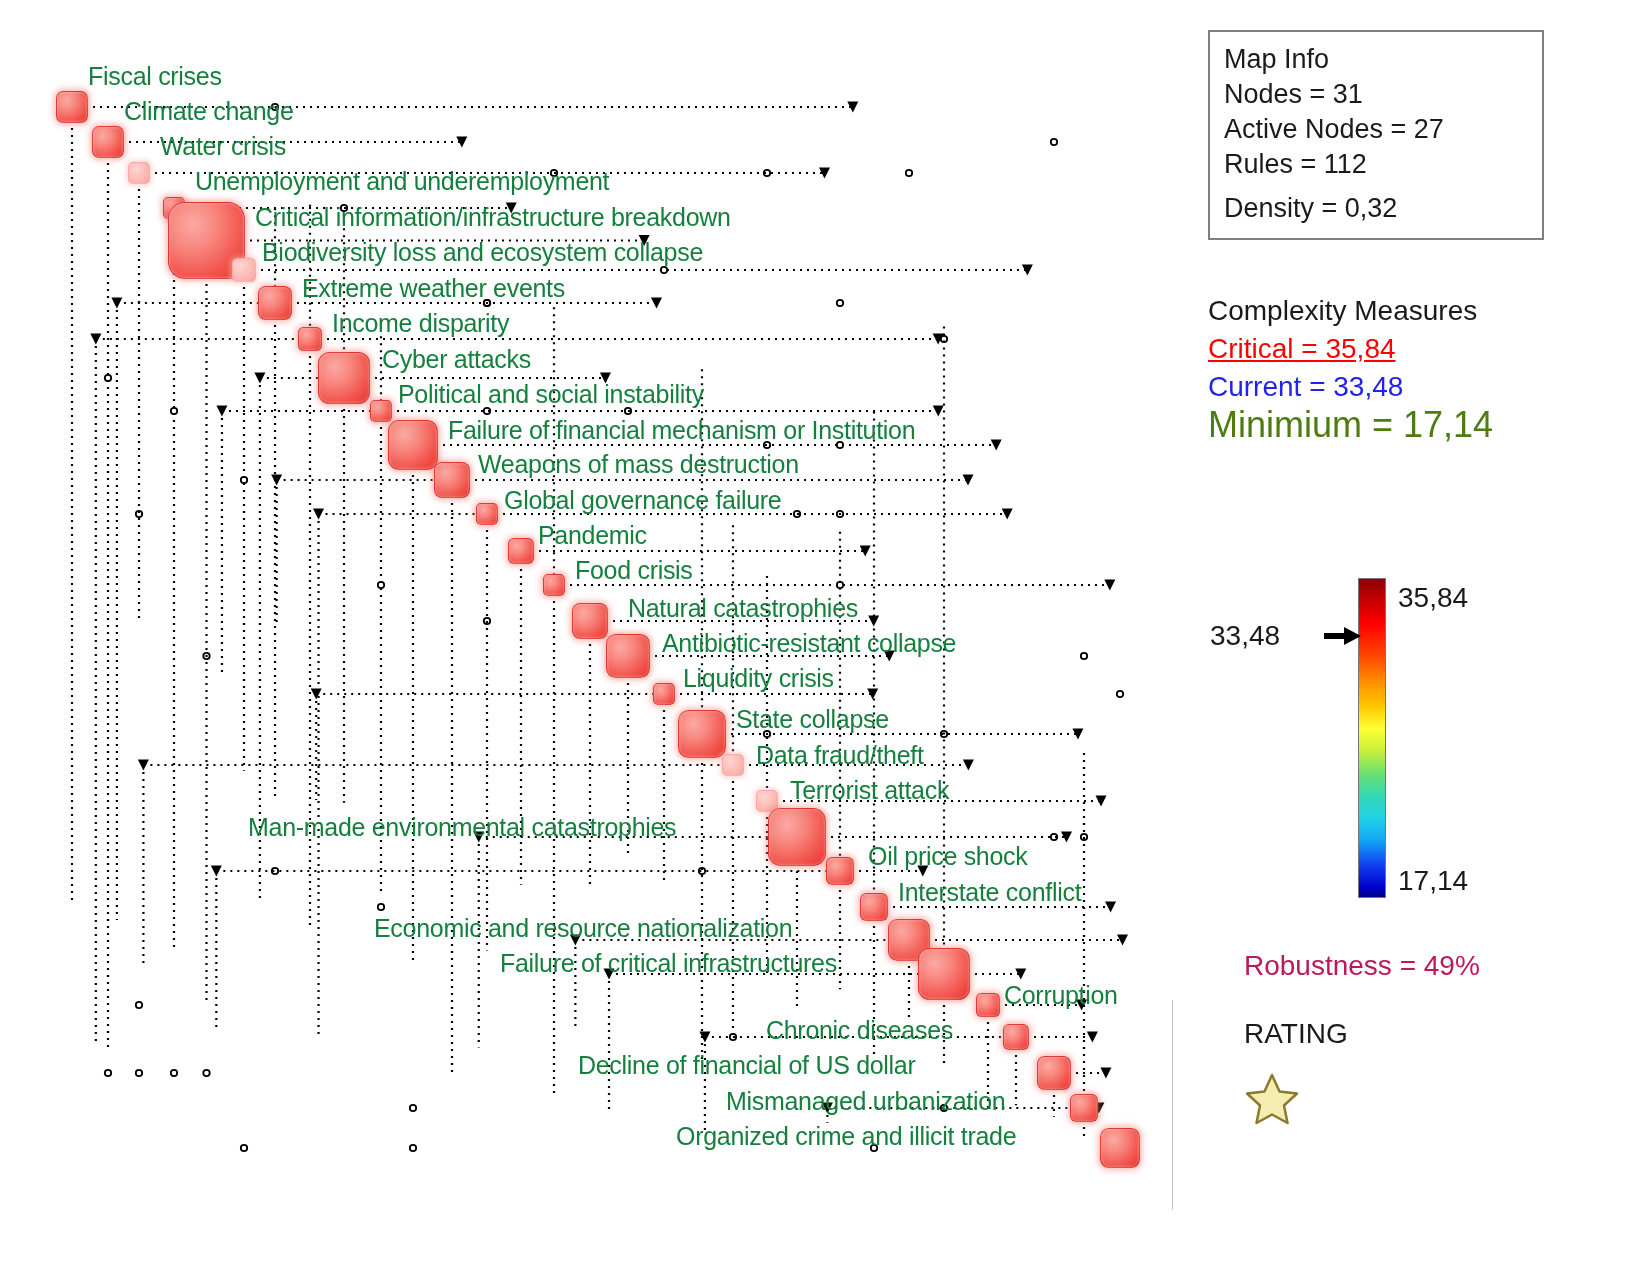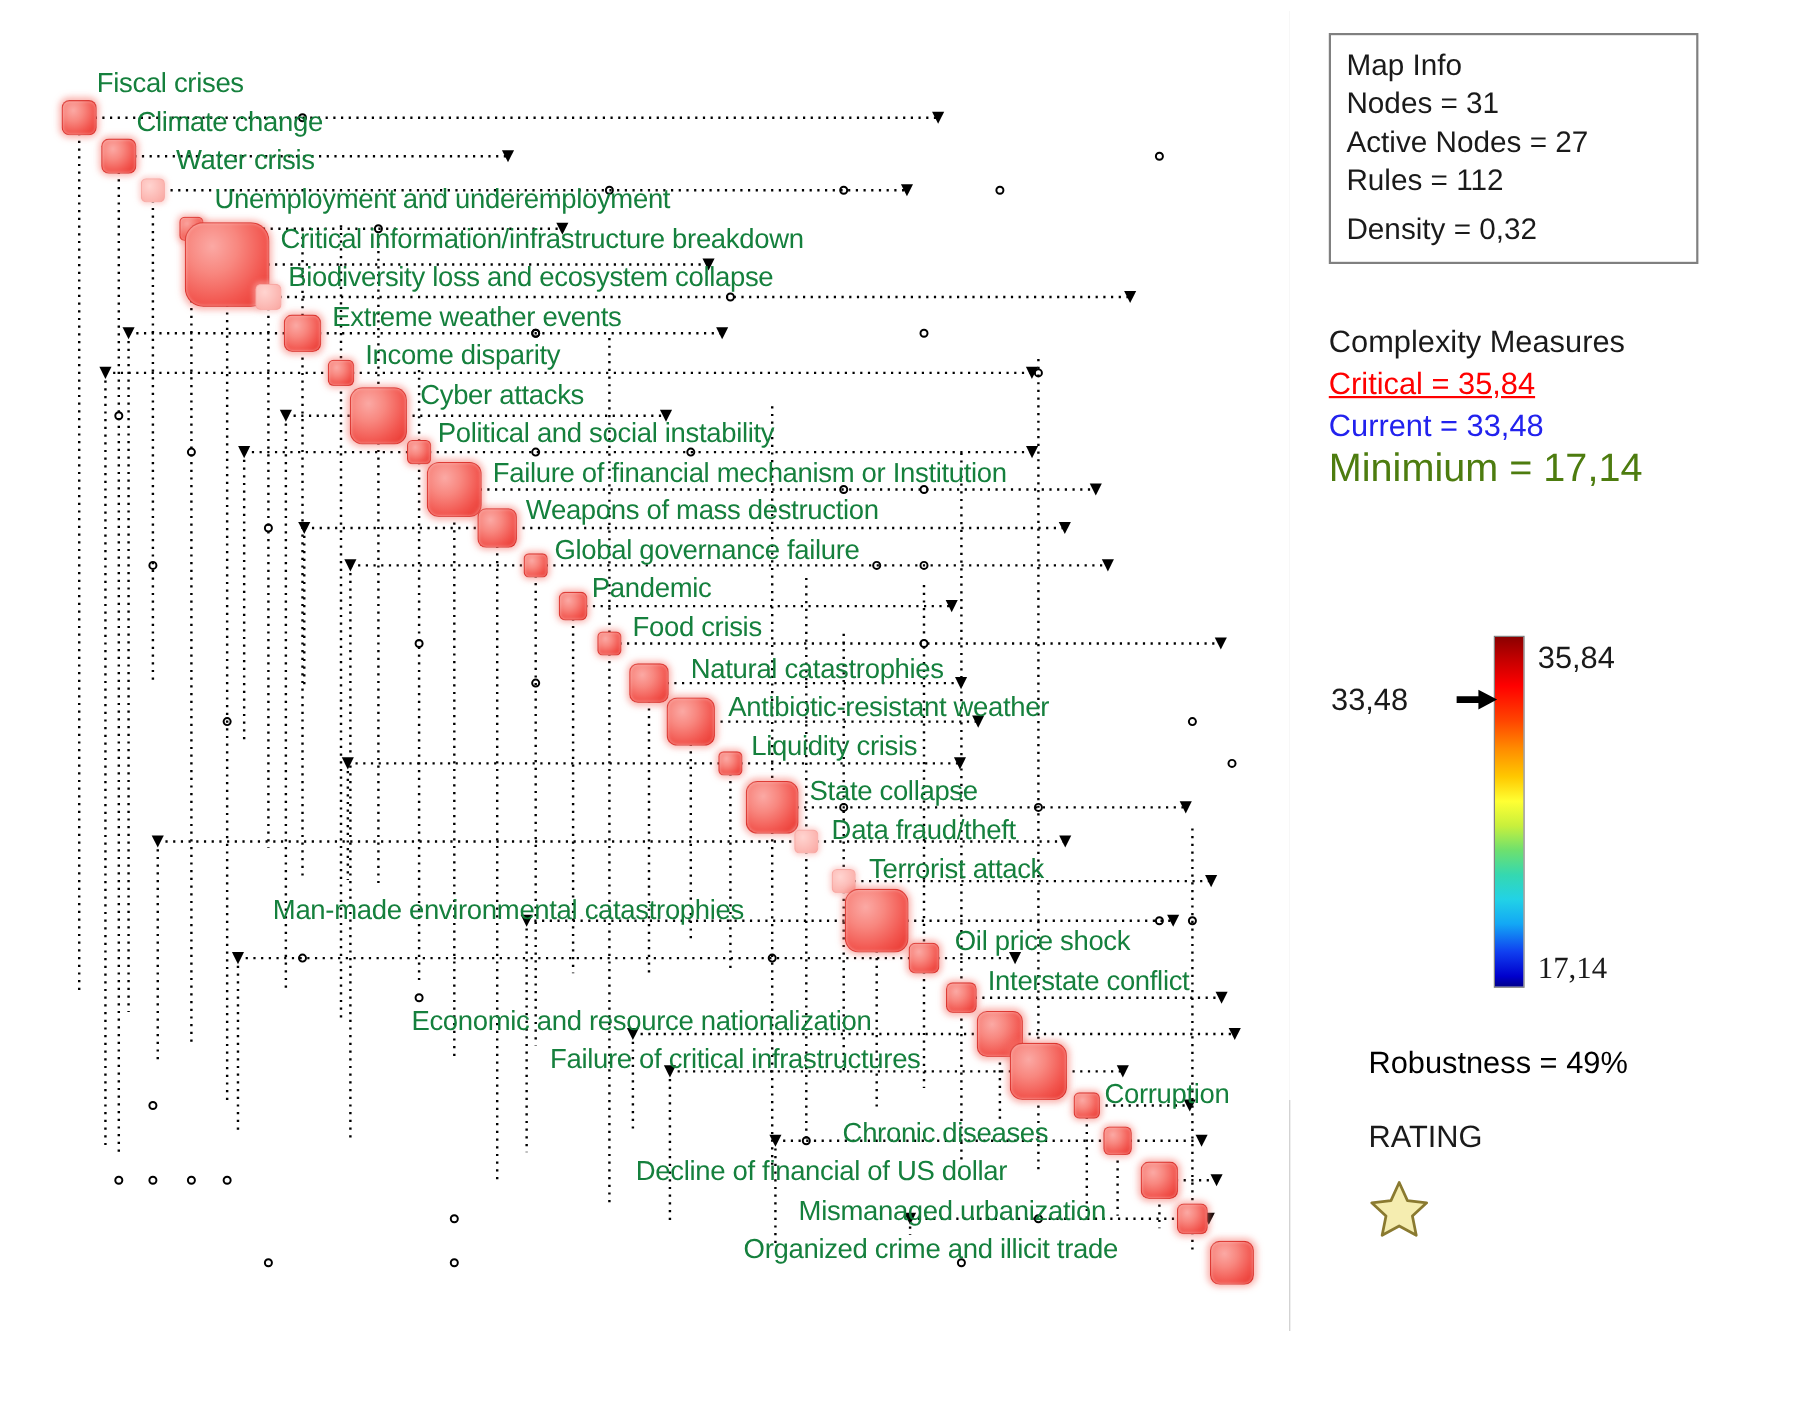--- a/index.html
+++ b/index.html
@@ -116,34 +116,34 @@
       #00008b 100%);
     border: 1px solid #777;
     box-sizing: border-box;
   }
   #cb-max-label {
     position: absolute; left: 226px; top: 22px;
     font-size: 28px; color: #1a1a1a; white-space: nowrap;
   }
   #cb-min-label {
     position: absolute; left: 226px; top: 305px;
-    font-size: 28px; color: #1a1a1a; white-space: nowrap; font-family: Liberation Serif, serif;
+    font-size: 28px; color: #1a1a1a; white-space: nowrap;
   }
   #cb-current-label {
     position: absolute; left: 38px; top: 60px;
     font-size: 28px; color: #1a1a1a; white-space: nowrap;
   }
   #cb-pointer {
     position: absolute; left: 152px; top: 66px;
     width: 38px; height: 20px;
   }
 
   #robustness-line {
     position: absolute; left: 72px; top: 950px;
-    font-size: 28px; color: #000000; white-space: nowrap;
+    font-size: 28px; color: #be185d; white-space: nowrap;
   }
   #rating-label {
     position: absolute; left: 72px; top: 1018px;
     font-size: 28px; color: #1a1a1a; white-space: nowrap;
   }
   #rating-star {
     position: absolute; left: 72px; top: 1072px;
     width: 56px; height: 54px;
   }
 </style>
@@ -389,21 +389,21 @@
         <div class="node-label" style="left: 302px; top: 276px;">Extreme weather events</div>
         <div class="node-label" style="left: 332px; top: 311px;">Income disparity</div>
         <div class="node-label" style="left: 382px; top: 347px;">Cyber attacks</div>
         <div class="node-label" style="left: 398px; top: 382px;">Political and social instability</div>
         <div class="node-label" style="left: 448px; top: 418px;">Failure of financial mechanism or Institution</div>
         <div class="node-label" style="left: 478px; top: 452px;">Weapons of mass destruction</div>
         <div class="node-label" style="left: 504px; top: 488px;">Global governance failure</div>
         <div class="node-label" style="left: 538px; top: 523px;">Pandemic</div>
         <div class="node-label" style="left: 575px; top: 558px;">Food crisis</div>
         <div class="node-label" style="left: 628px; top: 596px;">Natural catastrophies</div>
-        <div class="node-label" style="left: 662px; top: 631px;">Antibiotic-resistant weather</div>
+        <div class="node-label" style="left: 662px; top: 631px;">Antibiotic-resistant collapse</div>
         <div class="node-label" style="left: 683px; top: 666px;">Liquidity crisis</div>
         <div class="node-label" style="left: 736px; top: 707px;">State collapse</div>
         <div class="node-label" style="left: 756px; top: 743px;">Data fraud/theft</div>
         <div class="node-label" style="left: 790px; top: 778px;">Terrorist attack</div>
         <div class="node-label" style="left: 248px; top: 815px;">Man-made environmental catastrophies</div>
         <div class="node-label" style="left: 868px; top: 844px;">Oil price shock</div>
         <div class="node-label" style="left: 898px; top: 880px;">Interstate conflict</div>
         <div class="node-label" style="left: 374px; top: 916px;">Economic and resource nationalization</div>
         <div class="node-label" style="left: 500px; top: 951px;">Failure of critical infrastructures</div>
         <div class="node-label" style="left: 1004px; top: 983px;">Corruption</div>

